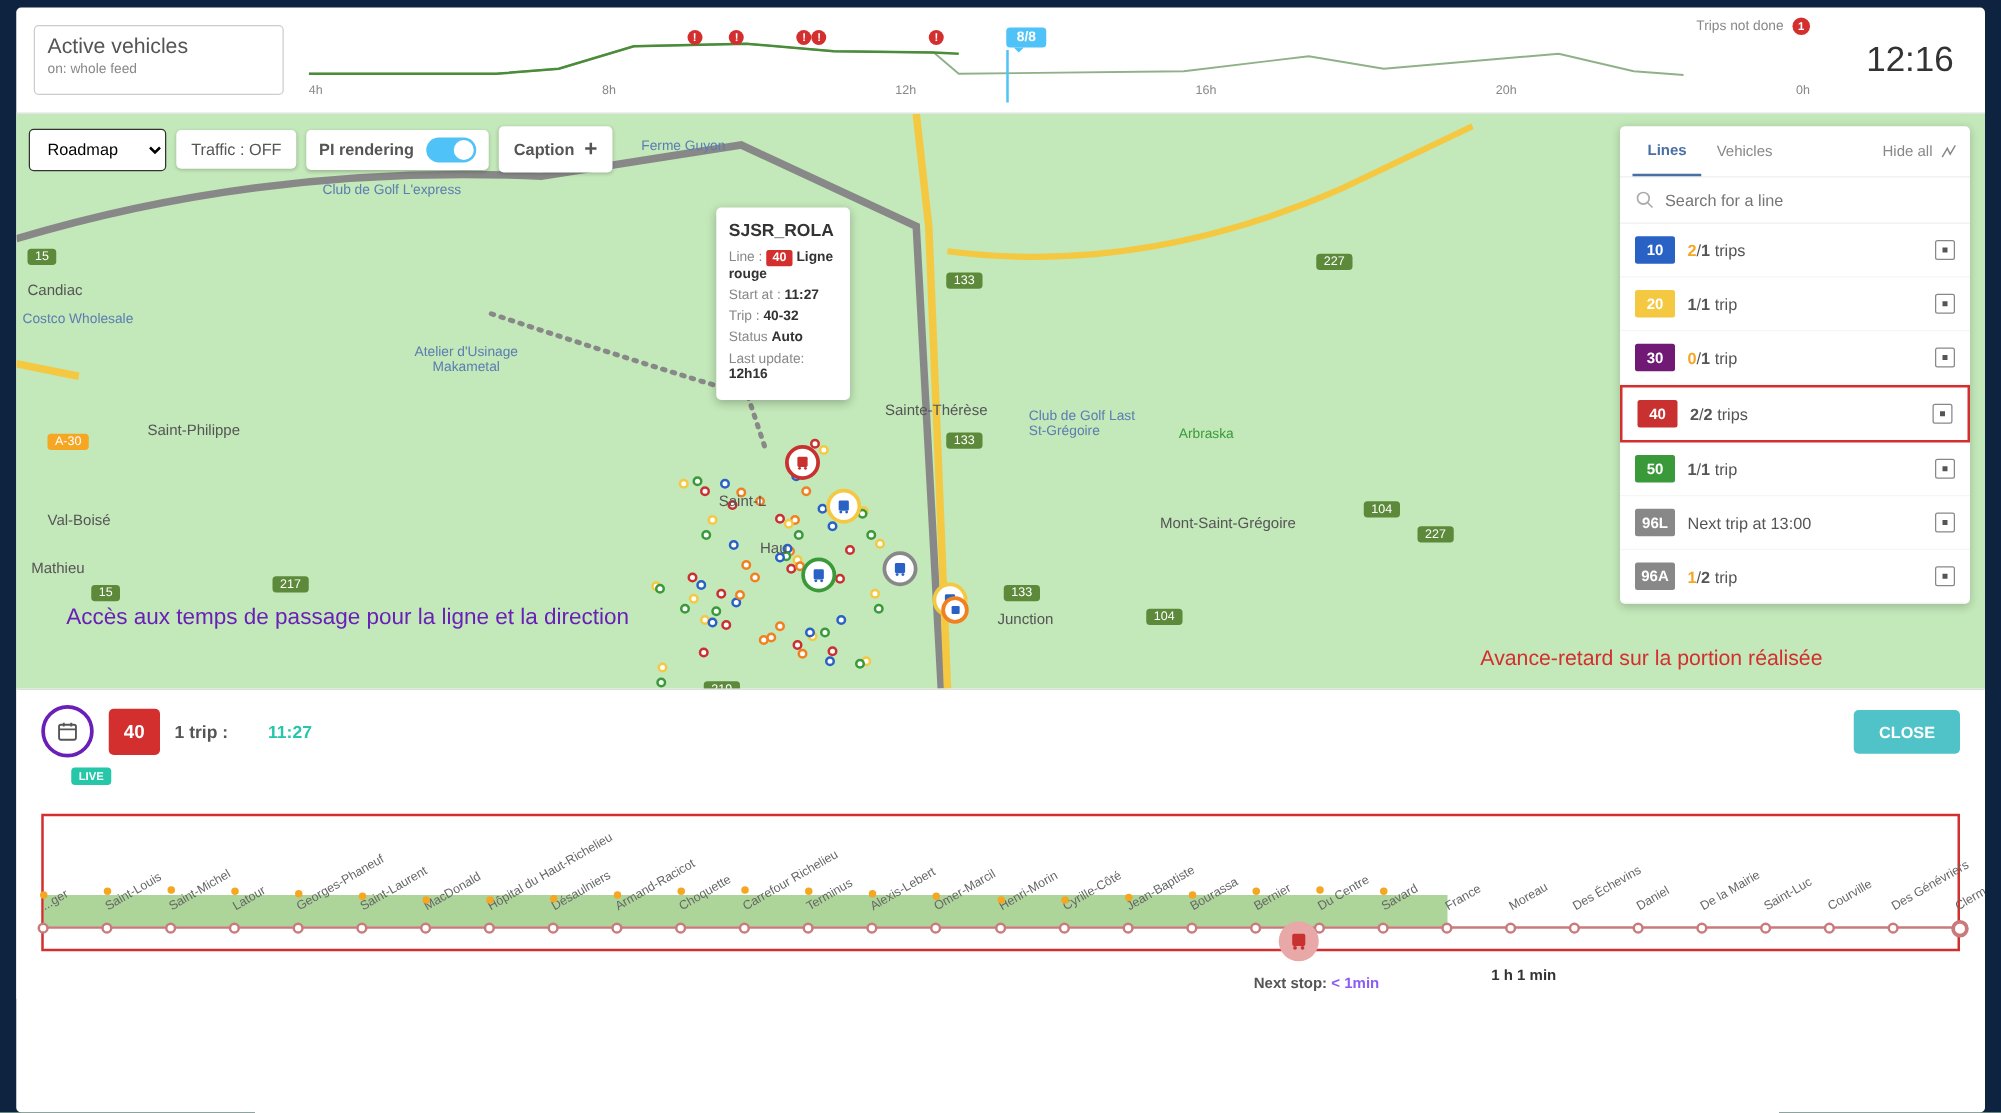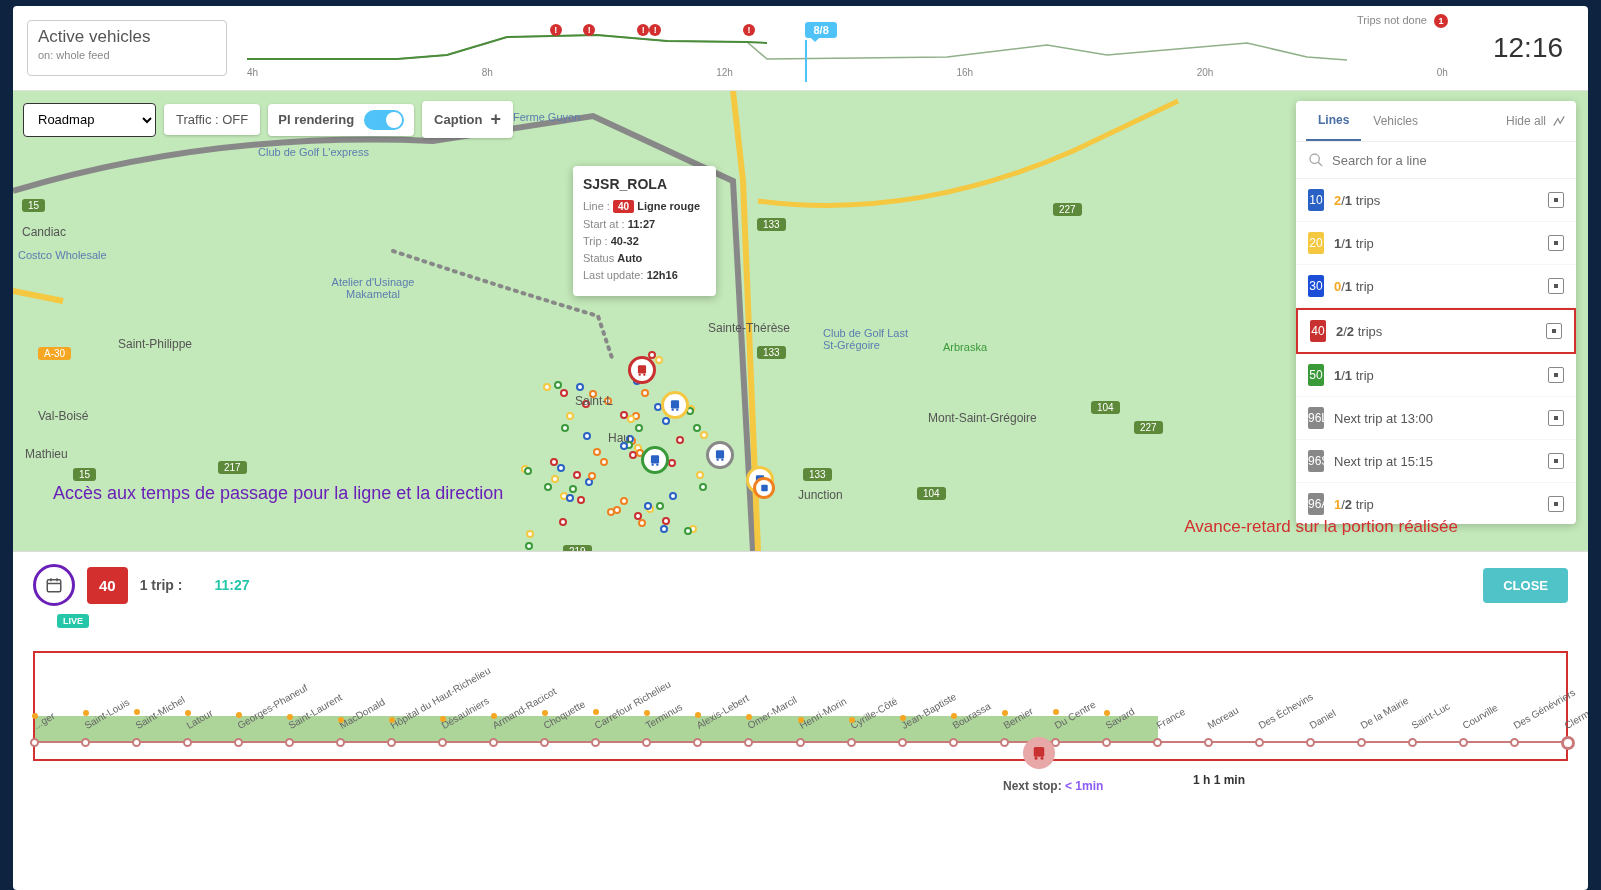--- a/index.html
+++ b/index.html
@@ -18,32 +18,32 @@
 .timeline-alert { position: absolute; top: 2px; width: 12px; height: 12px; background: #d32f2f; border-radius: 50%; color: #fff; font-size: 9px; text-align: center; line-height: 12px; font-weight: bold; }
 .timeline-badge { position: absolute; top: 0; background: #4fc3f7; color: #fff; font-size: 11px; font-weight: 600; padding: 2px 8px; border-radius: 3px; }
 .timeline-badge::after { content: ''; position: absolute; top: 100%; left: 6px; border: 4px solid transparent; border-top-color: #4fc3f7; }
 .trips-not-done { position: absolute; top: 8px; right: 20px; font-size: 11px; color: #888; }
 .trips-not-done .dot { display: inline-block; width: 14px; height: 14px; background: #d32f2f; border-radius: 50%; color: #fff; font-size: 9px; text-align: center; line-height: 14px; margin-left: 4px; font-weight: bold; }
 .clock { width: 120px; display: flex; align-items: center; justify-content: center; font-size: 28px; color: #333; font-weight: 500; }
 
 
 .map-area { position: relative; height: 460px; background: #c3e8b9; overflow: hidden; }
 .map-overlay-controls { position: absolute; top: 10px; left: 10px; display: flex; gap: 8px; align-items: center; }
-.roadmap-select { background: #fff; border: 1px solid #333; border-radius: 4px; padding: 6px 10px; font-size: 13px; height: 34px; width: 133px; }
+.roadmap-select { background: #fff; border: 1px solid #333; border-radius: 4px; padding: 6px 10px; font-size: 13px; height: 34px; width: 110px; }
 .traffic-btn { background: #fff; border-radius: 4px; padding: 8px 12px; font-size: 13px; color: #555; box-shadow: 0 1px 3px rgba(0,0,0,0.2); }
 .pi-render-box { background: #fff; border-radius: 4px; padding: 6px 10px; display: flex; align-items: center; gap: 10px; box-shadow: 0 1px 3px rgba(0,0,0,0.2); }
 .pi-label { font-size: 13px; color: #555; font-weight: 600; }
 .toggle { width: 40px; height: 20px; background: #4fc3f7; border-radius: 20px; position: relative; cursor: pointer; }
 .toggle-knob { position: absolute; right: 2px; top: 2px; width: 16px; height: 16px; background: #fff; border-radius: 50%; }
 .caption-box { background: #fff; border-radius: 4px; padding: 8px 12px; display: flex; align-items: center; gap: 8px; box-shadow: 0 1px 3px rgba(0,0,0,0.2); font-size: 13px; color: #555; font-weight: 600; }
 .plus { font-size: 18px; font-weight: bold; }
 
 .map-annotation { position: absolute; left: 40px; top: 390px; color: #6a1fb8; font-size: 18px; font-weight: 500; line-height: 1.4; }
 
-.map-popup { position: absolute; left: 560px; top: 75px; width: 143px; background: #fff; border-radius: 4px; box-shadow: 0 2px 8px rgba(0,0,0,0.25); padding: 10px; }
+.map-popup { position: absolute; left: 560px; top: 75px; width: 107px; background: #fff; border-radius: 4px; box-shadow: 0 2px 8px rgba(0,0,0,0.25); padding: 10px; }
 .map-popup h4 { font-size: 14px; font-weight: 700; color: #333; margin-bottom: 8px; }
 .map-popup .row { font-size: 11px; color: #888; margin-bottom: 5px; }
 .map-popup .row b { color: #333; font-weight: 600; }
 .line-badge { display: inline-block; background: #d32f2f; color: #fff; font-size: 10px; font-weight: 700; padding: 1px 5px; border-radius: 2px; }
 
 .map-label { position: absolute; font-size: 11px; color: #666; }
 .map-city { position: absolute; font-size: 12px; color: #555; }
 .map-road { position: absolute; font-size: 10px; color: #fff; background: #5c8a3a; padding: 1px 6px; border-radius: 3px; }
 .map-road.orange { background: #f5a623; }
 
@@ -55,21 +55,21 @@
 .tabs-row { display: flex; align-items: center; border-bottom: 1px solid #eee; padding: 0 10px; }
 .tab { padding: 12px 12px; font-size: 12px; color: #888; cursor: pointer; }
 .tab.active { color: #4a6fa5; font-weight: 600; border-bottom: 2px solid #4a6fa5; }
 .hide-all { margin-left: auto; font-size: 12px; color: #888; display: flex; align-items: center; gap: 6px; }
 .search-row { display: flex; align-items: center; padding: 10px 12px; gap: 8px; border-bottom: 1px solid #f0f0f0; }
 .search-row input { border: none; outline: none; font-size: 13px; flex: 1; color: #555; }
 .search-icon { width: 16px; height: 16px; }
 .line-list { max-height: 345px; overflow-y: auto; }
 .line-row { display: flex; align-items: center; padding: 10px 12px; gap: 10px; border-bottom: 1px solid #f5f5f5; }
 .line-row.selected { border: 2px solid #d32f2f; }
-.line-num { width: 16px; text-align: center; color: #fff; font-size: 12px; font-weight: 400; padding: 4px 0; border-radius: 2px; }
+.line-num { width: 32px; text-align: center; color: #fff; font-size: 12px; font-weight: 700; padding: 4px 0; border-radius: 2px; }
 .line-text { font-size: 13px; color: #555; flex: 1; }
 .line-text .count { font-weight: 700; }
 .line-text .count.orange { color: #f5a623; }
 .action-box { width: 16px; height: 16px; border: 1px solid #888; border-radius: 2px; display: flex; align-items: center; justify-content: center; cursor: pointer; }
 .action-box::after { content: ''; width: 4px; height: 4px; background: #555; }
 
 
 .bottom-panel { height: 248px; background: #fff; border-top: 1px solid #ddd; padding: 12px 20px; position: relative; }
 .bp-row { display: flex; align-items: center; gap: 12px; }
 .calendar-btn { width: 42px; height: 42px; border: 3px solid #6a1fb8; border-radius: 50%; display: flex; flex-direction: column; align-items: center; justify-content: center; background: #fff; }
@@ -343,42 +343,37 @@
             <div class="line-num" style="background: rgb(41, 98, 196);">10</div>
             <div class="line-text"><span class="count orange">2</span>/<b>1</b> trips</div>
             <div class="action-box"></div>
           </div>
           <div class="line-row">
             <div class="line-num" style="background: rgb(245, 200, 66);">20</div>
             <div class="line-text"><span class="count">1</span>/<b>1</b> trip</div>
             <div class="action-box"></div>
           </div>
           <div class="line-row">
-            <div class="line-num" style="background: #1d4ed8;">30</div>
+            <div class="line-num" style="background: #701a75;">30</div>
             <div class="line-text"><span class="count orange">0</span>/<b>1</b> trip</div>
             <div class="action-box"></div>
           </div>
           <div class="line-row selected">
             <div class="line-num" style="background: rgb(201, 48, 48);">40</div>
             <div class="line-text"><span class="count">2</span>/<b>2</b> trips</div>
             <div class="action-box"></div>
           </div>
           <div class="line-row">
             <div class="line-num" style="background: rgb(58, 154, 58);">50</div>
             <div class="line-text"><span class="count">1</span>/<b>1</b> trip</div>
             <div class="action-box"></div>
           </div>
           <div class="line-row">
             <div class="line-num" style="background: rgb(136, 136, 136);">96L</div>
             <div class="line-text">Next trip at 13:00</div>
-            <div class="action-box"></div>
-          </div>
-          <div class="line-row">
-            <div class="line-num" style="background: rgb(136, 136, 136);">96S</div>
-            <div class="line-text">Next trip at 15:15</div>
             <div class="action-box"></div>
           </div>
           <div class="line-row">
             <div class="line-num" style="background: rgb(136, 136, 136);">96A</div>
             <div class="line-text"><span class="count orange">1</span>/<b>2</b> trip</div>
             <div class="action-box"></div>
           </div>
         </div>
     </div>
   </div>

